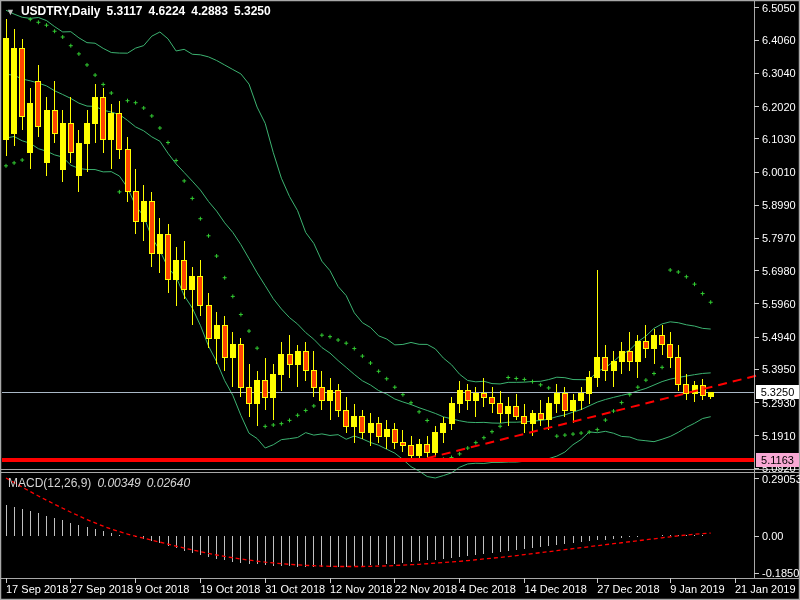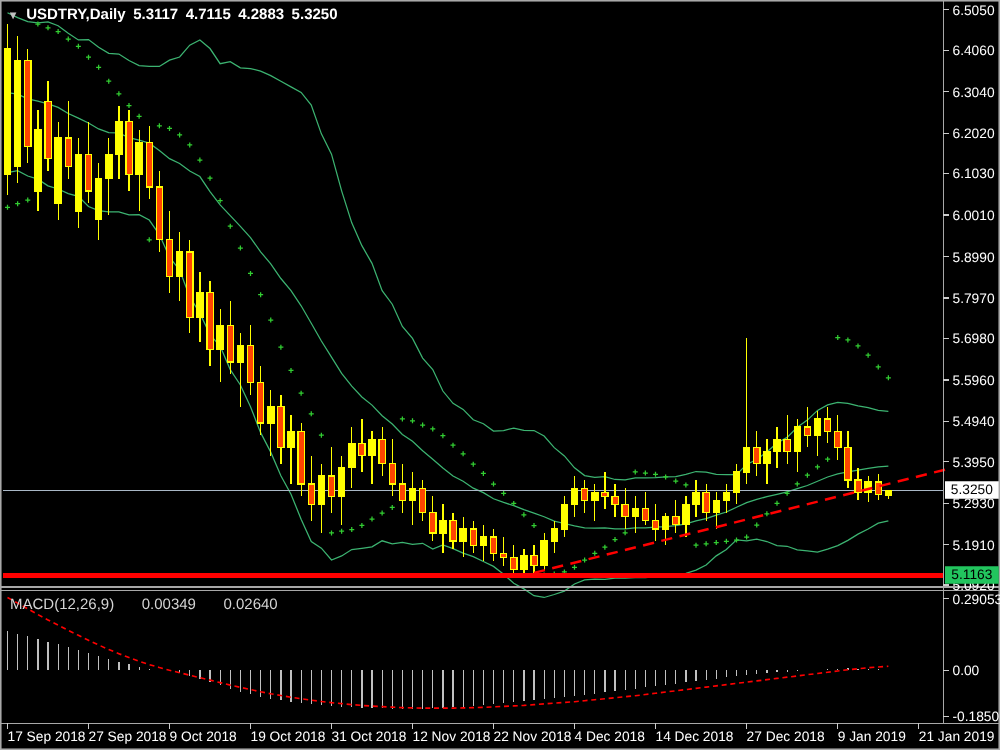--- a/index.html
+++ b/index.html
@@ -3,25 +3,25 @@
 <meta charset="utf-8">
 <style>
   html,body{margin:0;padding:0;background:#1a1a1a;}
   #app{position:relative;width:800px;height:600px;background:#000;overflow:hidden;
        font-family:"Liberation Sans",sans-serif;}
   #cv{position:absolute;left:0;top:0;}
   .hdr{position:absolute;top:4px;left:6px;color:#fff;font-size:12px;font-weight:700;white-space:nowrap;z-index:5;}
   .hdr .dd{color:#c0c0c0;font-size:9px;margin-right:6px;font-weight:400;}
   .hdr span.v{margin-left:6px;}
   .macdlbl{position:absolute;top:476px;left:8px;color:#d4d4d4;font-size:12px;white-space:nowrap;z-index:5;}
-  .macdlbl span.v{margin-left:22px;}
+  .macdlbl span.v{margin-left:6px;font-style:italic;}
   .tag{position:absolute;left:756px;width:43px;height:14px;font-size:11px;line-height:14px;
        text-align:center;color:#000;z-index:6;}
   #bidTag{top:385px;background:#ffffff;}
-  #supTag{top:453px;background:#22c55e;}
+  #supTag{top:453px;background:#f9a8d4;}
   svg text{font-family:"Liberation Sans",sans-serif;font-size:11px;}
 </style>
 </head>
 <body>
 
 <div id="app">
   <svg id="cv" width="800" height="600">
       <g fill="none" stroke="#3cb371" stroke-width="1">
         <polyline points="6,10.23193851227623 14.1,14.107179159970686 22.2,17.27697077472817 30.299999999999997,18.363832697627906 38.4,17.513196410481328 46.5,20.570548473261727 54.599999999999994,26.63533141568714 62.699999999999996,31.93987636139275 70.8,31.674980823641864 78.89999999999999,37.81767035601548 87,42.64653321028458 95.1,43.22015593880198 103.19999999999999,48.39061733062381 111.3,52.526506796649166 119.39999999999999,53.063328245485685 127.5,53.17035811443131 135.6,48.12107704022708 143.7,45.604051066994536 151.79999999999998,36.15699083427224 159.9,31.97486122070361 168,38.83271749955707 176.1,50.9629873372165 184.2,49.331541999904445 192.29999999999998,54.25265468514859 200.39999999999998,54.82001964057804 208.5,56.88137203226903 216.6,60.490078592842245 224.7,64.9850231214341 232.79999999999998,69.50063369966443 240.89999999999998,73.91737342547991 249,84.0644416951362 257.1,107.09715575850835 265.2,123.35784908921806 273.3,152.67395406914338 281.4,178.26452461092737 289.5,196.51707366614852 297.59999999999997,210.70156448823386 305.7,232.499274144021 313.8,243.36946513657932 321.9,261.2018201756714 330,270.7132272345523 338.09999999999997,286.4979594288565 346.2,295.59611072459086 354.3,312.81790305345606 362.4,322.6580270748546 370.5,327.5118248590925 378.59999999999997,335.81155164262657 386.7,339.01146700050407 394.79999999999995,344.88678403151056 402.9,344.4315177235494 411,342.4401317284142 419.09999999999997,344.321722326032 427.2,344.4160163931674 435.29999999999995,348.8521704839923 443.4,358.0873605630992 451.5,364.72298176601123 459.59999999999997,374.2584383823994 467.7,380.48513359054954 475.79999999999995,381.81678855976475 483.9,381.2754372278234 492,383.58607877258436 500.09999999999997,383.93760861819004 508.2,382.3572694558075 516.3,382.3572694558075 524.4,382.1652790375667 532.5,381.5162383769196 540.6,381.29397500021736 548.6999999999999,379.57070548143497 556.8,377.2087770736681 564.9,377.7007946709724 573,379.53300084894136 581.1,379.6516786918989 589.1999999999999,379.7833520388071 597.3,371.51656140476155 605.4,367.6606689657737 613.5,361.53071658568166 621.6,354.41050088424913 629.6999999999999,349.9278651350721 637.8,341.82396119349534 645.9,336.1012578618504 654,328.32933408431467 662.1,323.91646281611776 670.1999999999999,321.81986984179065 678.3,322.74630769610707 686.4,324.78271290600827 694.5,326.075528548202 702.6,328.3571050704809 710.6999999999999,329.05443026771684 "></polyline>
         <polyline points="6,74.15725244072517 14.1,75.29707112970699 22.2,79.0421896792188 30.299999999999997,80.83333333333333 38.4,83.11297071129725 46.5,85.88110181311028 54.599999999999994,90.76603905160391 62.699999999999996,94.511157601116 70.8,98.41910739191083 78.89999999999999,103.14121338912113 87,106.07217573221749 95.1,106.39783821478355 103.19999999999999,110.14295676429536 111.3,112.09693165969291 119.39999999999999,114.53940027893987 127.5,120.40132496513257 135.6,126.9145746164574 143.7,130.8225244072525 151.79999999999998,136.84728033472825 159.9,141.2437238493725 168,153.29323570432393 176.1,163.87726638772693 184.2,172.50732217573236 192.29999999999998,181.1373779637381 200.39999999999998,190.09309623430957 208.5,201.4912831241283 216.6,211.09832635983224 224.7,222.82217573221732 232.79999999999998,232.42921896792183 240.89999999999998,244.64156206415603 249,258.6450488145048 257.1,272.81136680613656 265.2,285.67503486750314 273.3,298.7015341701534 281.4,308.95990237099056 289.5,317.5899581589957 297.59999999999997,324.10320781032055 305.7,332.57043235704293 313.8,339.2465132496512 321.9,347.55090655509076 330,353.0871687587171 338.09999999999997,360.5774058577407 346.2,367.4163179916319 354.3,374.4180613668064 362.4,380.7684797768479 370.5,385.0020920502091 378.59999999999997,390.53835425383545 386.7,394.12064156206424 394.79999999999995,399.0055788005579 402.9,401.9365411436542 411,404.5418410041845 419.09999999999997,407.71705020920524 427.2,410.48518131101855 435.29999999999995,413.41614365411465 443.4,416.83559972106 451.5,418.78957461645734 459.59999999999997,420.7435495118546 467.7,422.2090306834028 475.79999999999995,422.53469316596914 483.9,422.3718619246861 492,423.02318688981825 500.09999999999997,423.18601813110155 508.2,422.2090306834028 516.3,422.2090306834028 524.4,421.7205369595534 532.5,421.232043235704 540.6,420.4178870292886 548.6999999999999,419.11523709902366 556.8,416.6727684797767 564.9,414.88162482566247 573,412.11349372384944 581.1,409.5896094839608 589.1999999999999,405.8444909344493 597.3,402.09937238493694 605.4,399.4940725244072 613.5,397.37726638772665 621.6,395.4232914923294 629.6999999999999,393.46931659693155 637.8,390.8640167364012 645.9,388.42154811715517 654,385.00209205020946 662.1,381.5826359832637 670.1999999999999,379.14016736401703 678.3,377.5118549511858 686.4,376.04637377963763 694.5,374.6623082287311 702.6,373.44107391910796 710.6999999999999,372.87116457461656 "></polyline>
@@ -452,21 +452,21 @@
       <text x="524.4" y="593" fill="#ffffff">14 Dec 2018</text>
       <line x1="597.3" x2="597.3" y1="578" y2="583" stroke="#cccccc" shape-rendering="crispEdges"></line>
       <text x="597.3" y="593" fill="#ffffff">27 Dec 2018</text>
       <line x1="670.1999999999999" x2="670.1999999999999" y1="578" y2="583" stroke="#cccccc" shape-rendering="crispEdges"></line>
       <text x="670.1999999999999" y="593" fill="#ffffff">9 Jan 2019</text>
       <line x1="735" x2="735" y1="578" y2="583" stroke="#cccccc" shape-rendering="crispEdges"></line>
       <text x="735" y="593" fill="#ffffff">21 Jan 2019</text>
     </svg>
 
   <div class="hdr">
-    <span class="dd">▼</span><span>USDTRY,Daily</span><span class="v">5.3117</span><span class="v">4.7115</span><span class="v">4.2883</span><span class="v">5.3250</span>
+    <span class="dd">▼</span><span>USDTRY,Daily</span><span class="v">5.3117</span><span class="v">4.6224</span><span class="v">4.2883</span><span class="v">5.3250</span>
   </div>
 
   <div class="macdlbl">
     <span>MACD(12,26,9)</span><span class="v">0.00349</span><span class="v">0.02640</span>
   </div>
 
   <div class="tag" id="bidTag">5.3250</div>
   <div class="tag" id="supTag">5.1163</div>
 </div>
 

